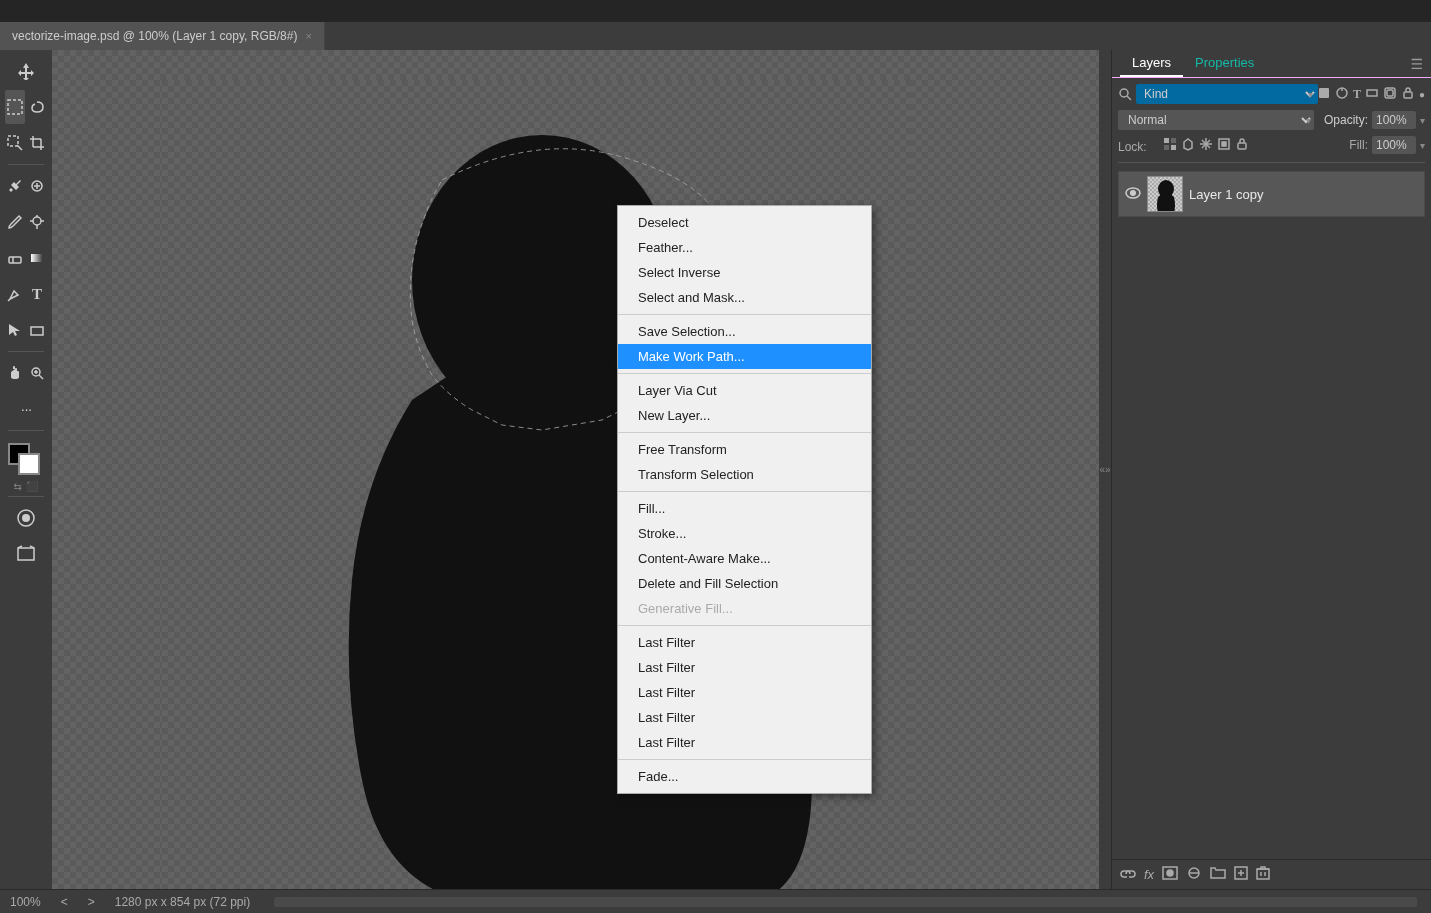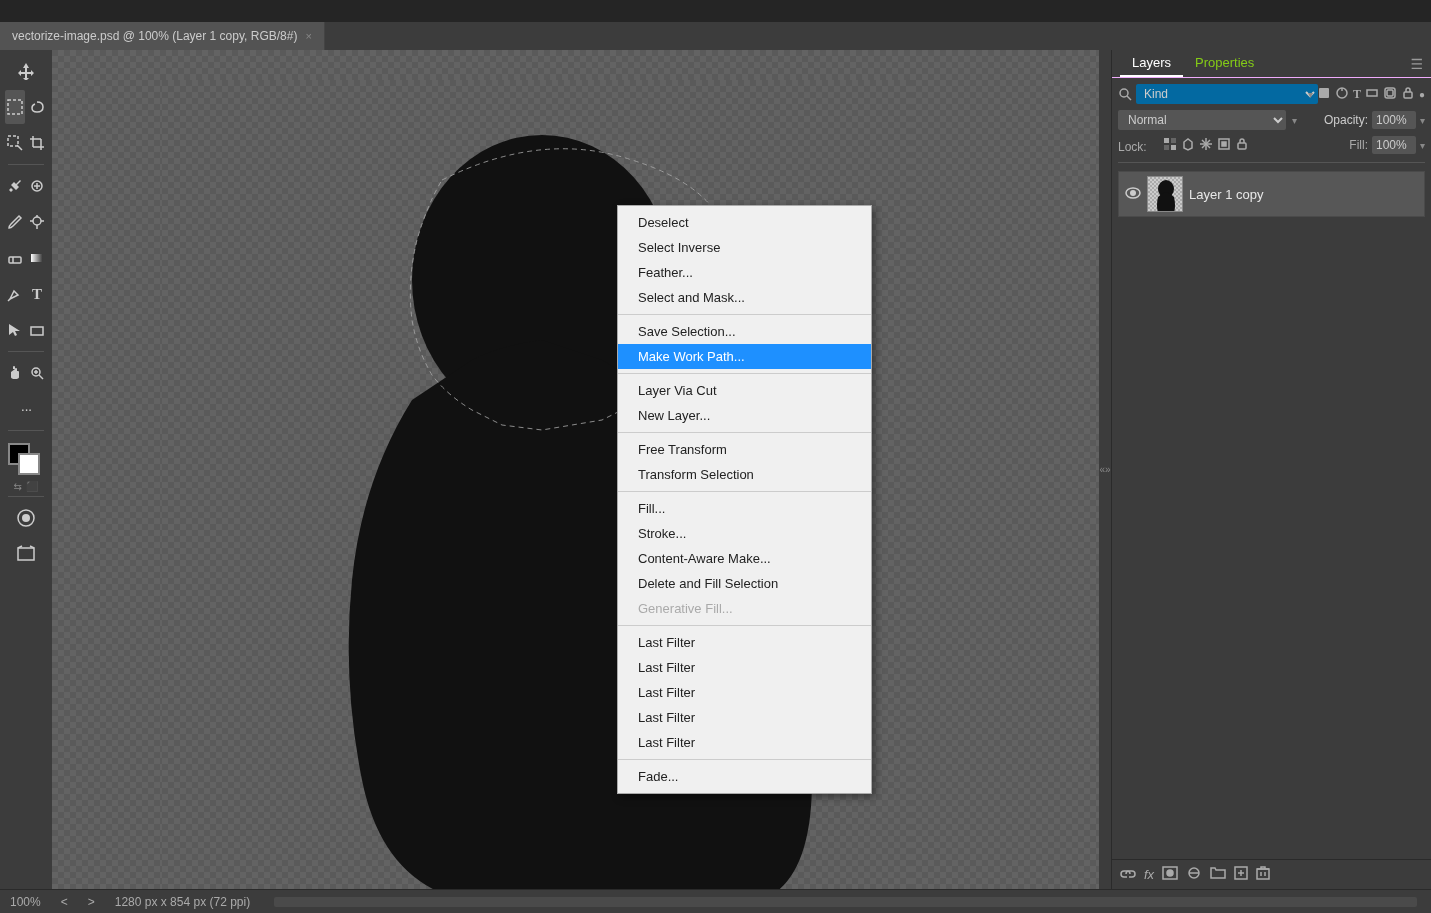--- a/index.html
+++ b/index.html
@@ -155,21 +155,21 @@
       padding: 0 8px;
       justify-content: space-between;
     }
     #panel-tabs {
       display: flex;
       gap: 0;
     }
     .panel-tab {
       padding: 5px 12px;
       font-size: 13px;
-      color: #84cc16;
+      color: #14b8a6;
       cursor: pointer;
       border-bottom: 2px solid transparent;
     }
     .panel-tab.active {
       color: #fff;
       border-bottom: 2px solid #fff;
     }
     #panel-menu-icon {
       font-size: 14px;
       color: #999;
@@ -207,21 +207,21 @@
     .kind-icon {
       font-size: 13px;
       color: #ccc;
       cursor: pointer;
     }
 
     
     #blend-row {
       display: flex;
       align-items: center;
-      gap: 20px;
+      gap: 6px;
     }
     .blend-select {
       background: #555;
       color: #ccc;
       border: none;
       padding: 2px 6px;
       font-size: 12px;
       border-radius: 2px;
       flex: 1;
     }
@@ -565,22 +565,22 @@
         <circle cx="540" cy="218" r="7" fill="#222" opacity="0.5"></circle>
         <circle cx="525" cy="250" r="5" fill="#1a1a1a" opacity="0.7"></circle>
 
         <path d="M280 100 Q380 50 470 80 Q550 105 565 155 Q575 185 565 225 Q550 260 530 285 Q500 310 470 325 L440 340 L380 350 L340 345 L310 330 Q285 315 270 295 Q255 270 250 240 Q245 200 255 160 Q265 125 280 100 Z" fill="none" stroke="#aaa" stroke-width="1" stroke-dasharray="5,4" opacity="0.8"></path>
       </svg>
     </div>
 
     <div id="context-menu">
 
       <div class="menu-item">Deselect</div>
+      <div class="menu-item">Feather...</div>
       <div class="menu-item">Select Inverse</div>
-      <div class="menu-item">Feather...</div>
       <div class="menu-item">Select and Mask...</div>
       <div class="menu-separator"></div>
       <div class="menu-item">Save Selection...</div>
       <div class="menu-item highlighted">Make Work Path...</div>
       <div class="menu-separator"></div>
       <div class="menu-item">Layer Via Cut</div>
       <div class="menu-item">New Layer...</div>
       <div class="menu-separator"></div>
       <div class="menu-item">Free Transform</div>
       <div class="menu-item">Transform Selection</div>

